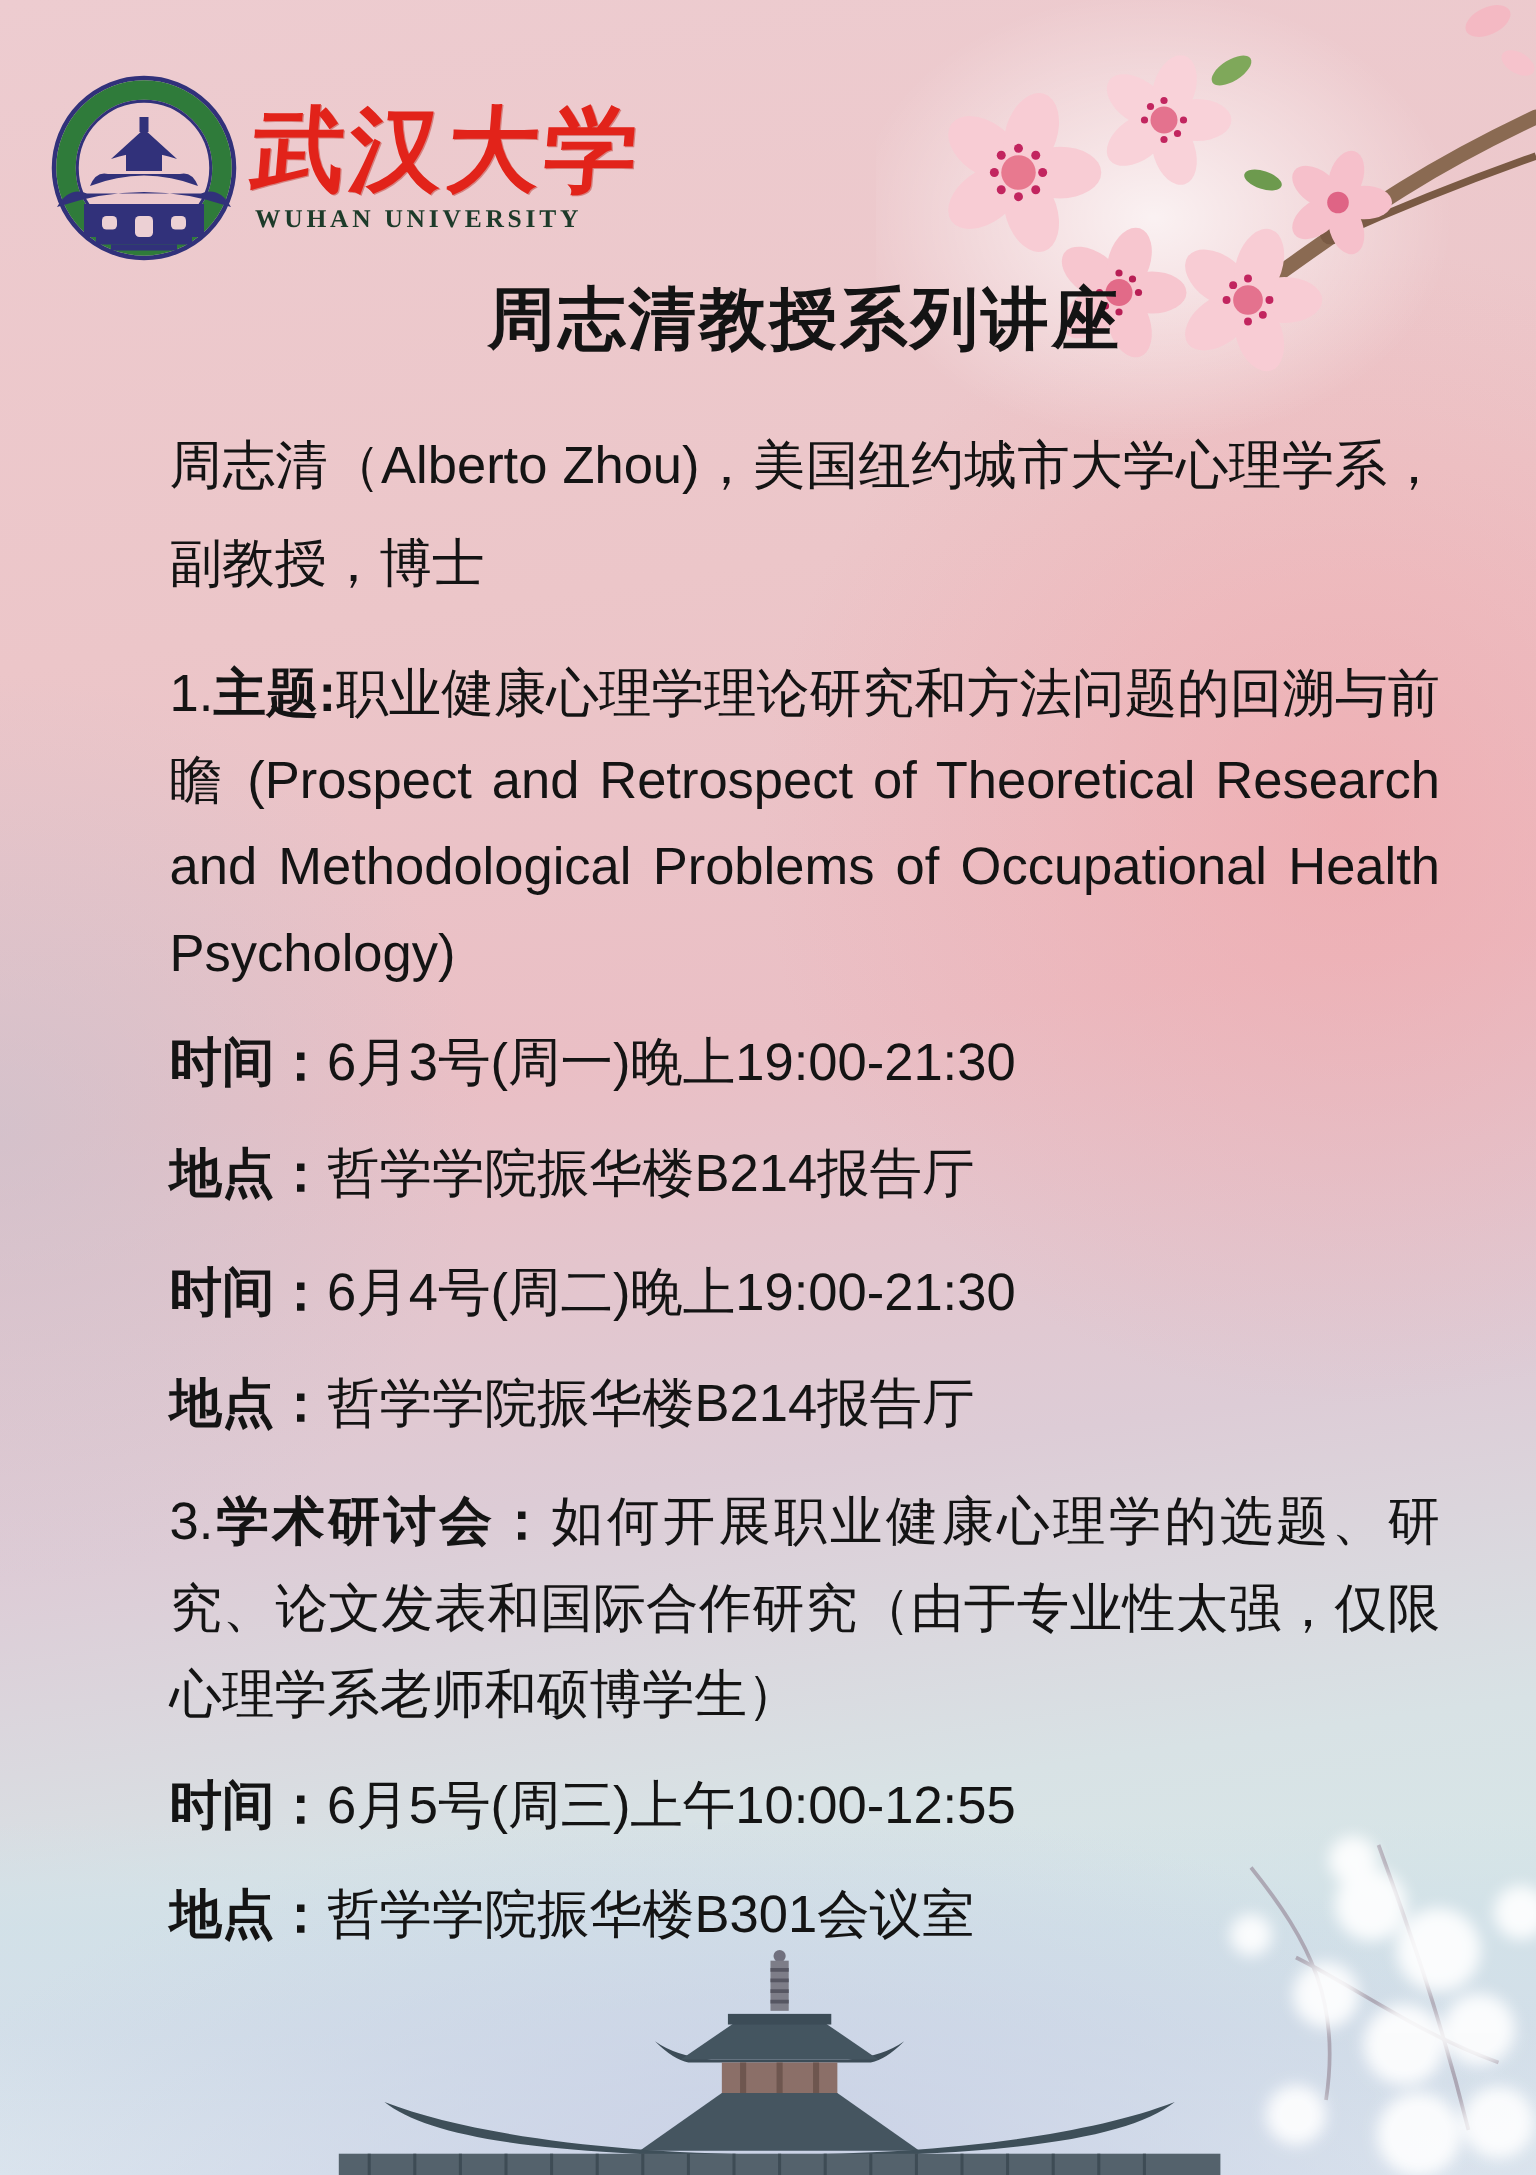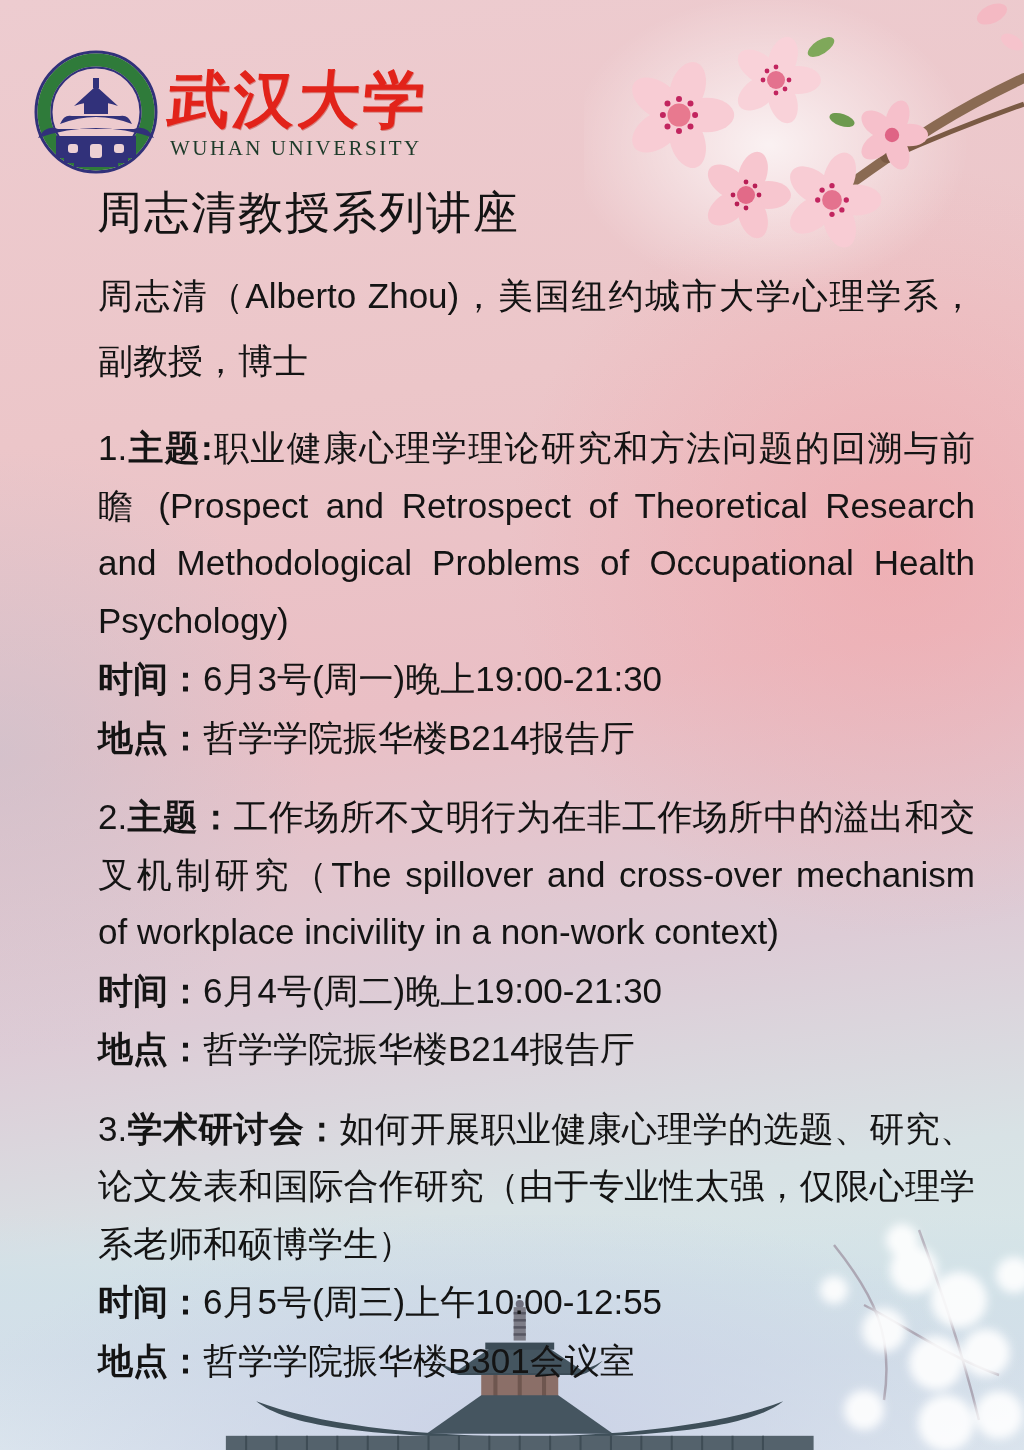--- a/index.html
+++ b/index.html
@@ -13,31 +13,31 @@
   }
   
   .emblem{position:absolute;left:28px;top:44px;width:136px;height:136px;}
   .name-cn{
     position:absolute;left:168px;top:58px;font-size:62px;font-weight:900;
     color:#e2231a;letter-spacing:3px;transform:skewX(-5deg);
     text-shadow:1px 1px 0 rgba(180,20,10,.4);white-space:nowrap;
   }
   .name-en{
     position:absolute;left:170px;top:136px;font-family:"Liberation Serif","DejaVu Serif",serif;
-    font-size:21px;font-weight:400;color:#1d3b2a;letter-spacing:2.5px;white-space:nowrap;
+    font-size:17px;font-weight:700;color:#1d3b2a;letter-spacing:2.5px;white-space:nowrap;
   }
   .flowers{position:absolute;right:0;top:0;width:440px;height:300px;pointer-events:none;}
   
   .page-title{
-    position:absolute;left:97px;right:48px;top:183px;
-    font-size:45px;font-weight:400;letter-spacing:2px;
+    position:absolute;left:97px;right:48px;top:183px;text-align:center;
+    font-size:45px;font-weight:700;letter-spacing:2px;
   }
   
   .content{position:absolute;left:97px;right:48px;top:262px;font-size:35px;line-height:57.5px;}
-  .content p{margin:1px;}
+  .content p{margin:16px;}
   .intro{line-height:65px;margin-bottom:26px !important;text-align:justify;}
   .lecture{margin-bottom:22px;}
   .topic{text-align:justify;text-justify:inter-ideograph;}
   .lbl{font-weight:700;}
   
   .photo{
     position:absolute;left:0;right:0;bottom:0;height:235px;
     background:
       radial-gradient(70% 130% at 50% 100%, rgba(200,207,229,0.9), rgba(200,207,229,0) 80%),
       linear-gradient(to bottom, rgba(214,233,234,0) 0%, rgba(209,224,232,.85) 30%, #d3dfe9 60%, #dce6ee 100%);
@@ -260,21 +260,20 @@
   <div class="content">
     <p class="intro">周志清（Alberto Zhou)，美国纽约城市大学心理学系，副教授，博士</p>
 
     <div class="lecture">
       <p class="topic"><span>1.</span><span class="lbl">主题</span><span class="lbl">:</span><span>职业健康心理学理论研究和方法问题的回溯与前瞻 (Prospect and Retrospect of Theoretical Research and Methodological Problems of Occupational Health Psychology)</span></p>
       <p><span class="lbl">时间：</span><span>6月3号(周一)晚上19:00-21:30</span></p>
       <p><span class="lbl">地点：</span><span>哲学学院振华楼B214报告厅</span></p>
     </div>
 
     <div class="lecture">
-      <p class="topic"><span>2.</span><span class="lbl">主题</span><span class="lbl">：</span><span>工作场所不文明行为在非工作场所中的溢出和交叉机制研究（The spillover and cross-over mechanism of workplace incivility in a non-work context)</span></p>
       <p><span class="lbl">时间：</span><span>6月4号(周二)晚上19:00-21:30</span></p>
       <p><span class="lbl">地点：</span><span>哲学学院振华楼B214报告厅</span></p>
     </div>
 
     <div class="lecture">
       <p class="topic"><span>3.</span><span class="lbl">学术研讨会</span><span class="lbl">：</span><span>如何开展职业健康心理学的选题、研究、论文发表和国际合作研究（由于专业性太强，仅限心理学系老师和硕博学生）</span></p>
       <p><span class="lbl">时间：</span><span>6月5号(周三)上午10:00-12:55</span></p>
       <p><span class="lbl">地点：</span><span>哲学学院振华楼B301会议室</span></p>
     </div>
   </div>

